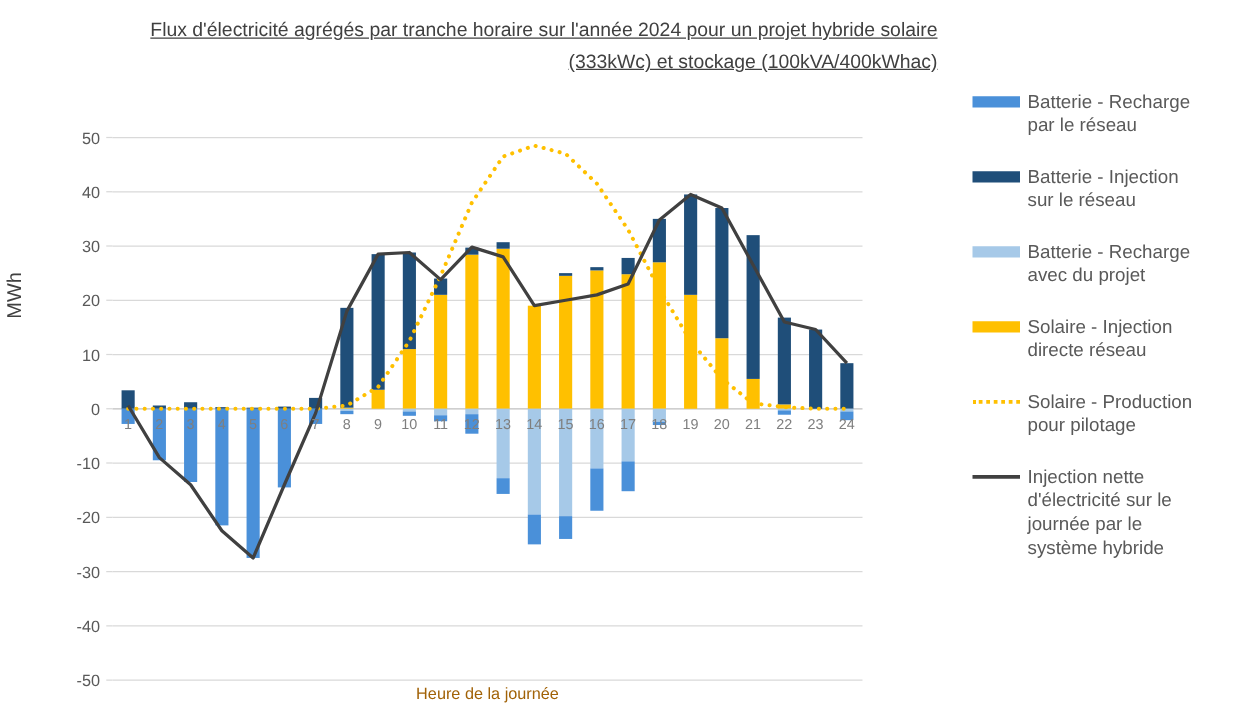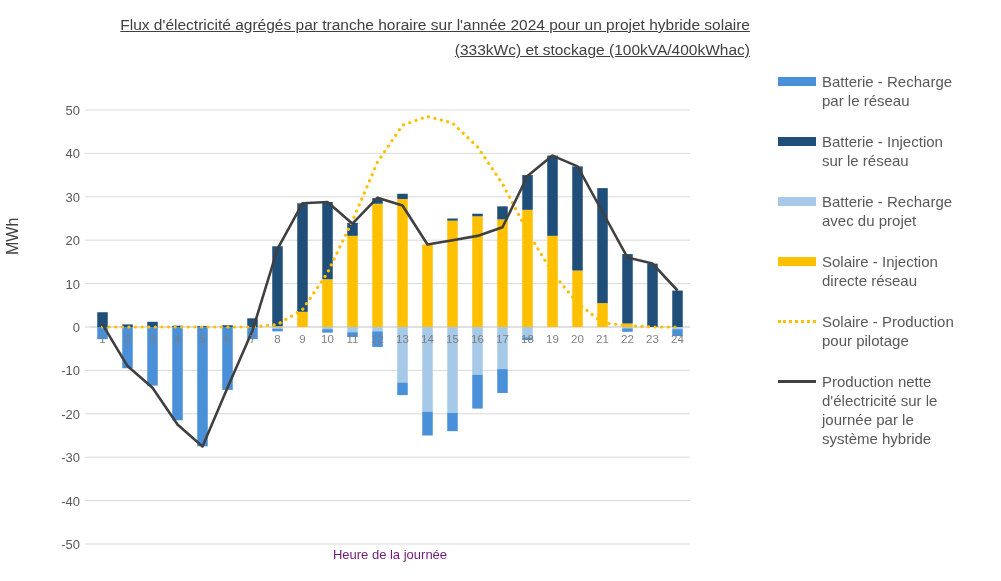--- a/index.html
+++ b/index.html
@@ -14,21 +14,21 @@
     text-align:right;font-size:15.5px;color:#404040;
     line-height:25px;text-decoration:underline;
   }
   .ylabel{
     position:absolute;left:4px;top:255px;
     transform:rotate(-90deg);transform-origin:left top;
     font-size:16px;color:#404040;white-space:nowrap;
   }
   .xlabel{
     position:absolute;left:240px;top:547px;width:300px;
-    text-align:center;font-size:13px;color:#701a75;
+    text-align:center;font-size:13px;color:#a16207;
   }
   svg{position:absolute;left:0;top:0;}
   .tick{font-size:13px;fill:#595959;}
   .hourlbl{font-size:11.5px;fill:#7f7f7f;}
   .legend{
     position:absolute;left:778px;top:72px;width:215px;
   }
   .legend-row{display:flex;align-items:flex-start;margin-bottom:22px;}
   .legend-key{flex:0 0 38px;height:18px;position:relative;margin-right:6px;}
   .swatch{position:absolute;left:0;top:5px;width:38px;height:9px;}
@@ -226,21 +226,21 @@
         <div class="legend-text">
           <div>Solaire - Production</div>
           <div>pour pilotage</div>
         </div>
       </div>
       <div class="legend-row">
         <div class="legend-key">
           <div class="solidline" style="border-top-color: rgb(64, 64, 64);"></div>
         </div>
         <div class="legend-text">
-          <div>Production nette</div>
+          <div>Injection nette</div>
           <div>d'électricité sur le</div>
           <div>journée par le</div>
           <div>système hybride</div>
         </div>
       </div>
     </div>
 
 </div>
 
 </body></html>

